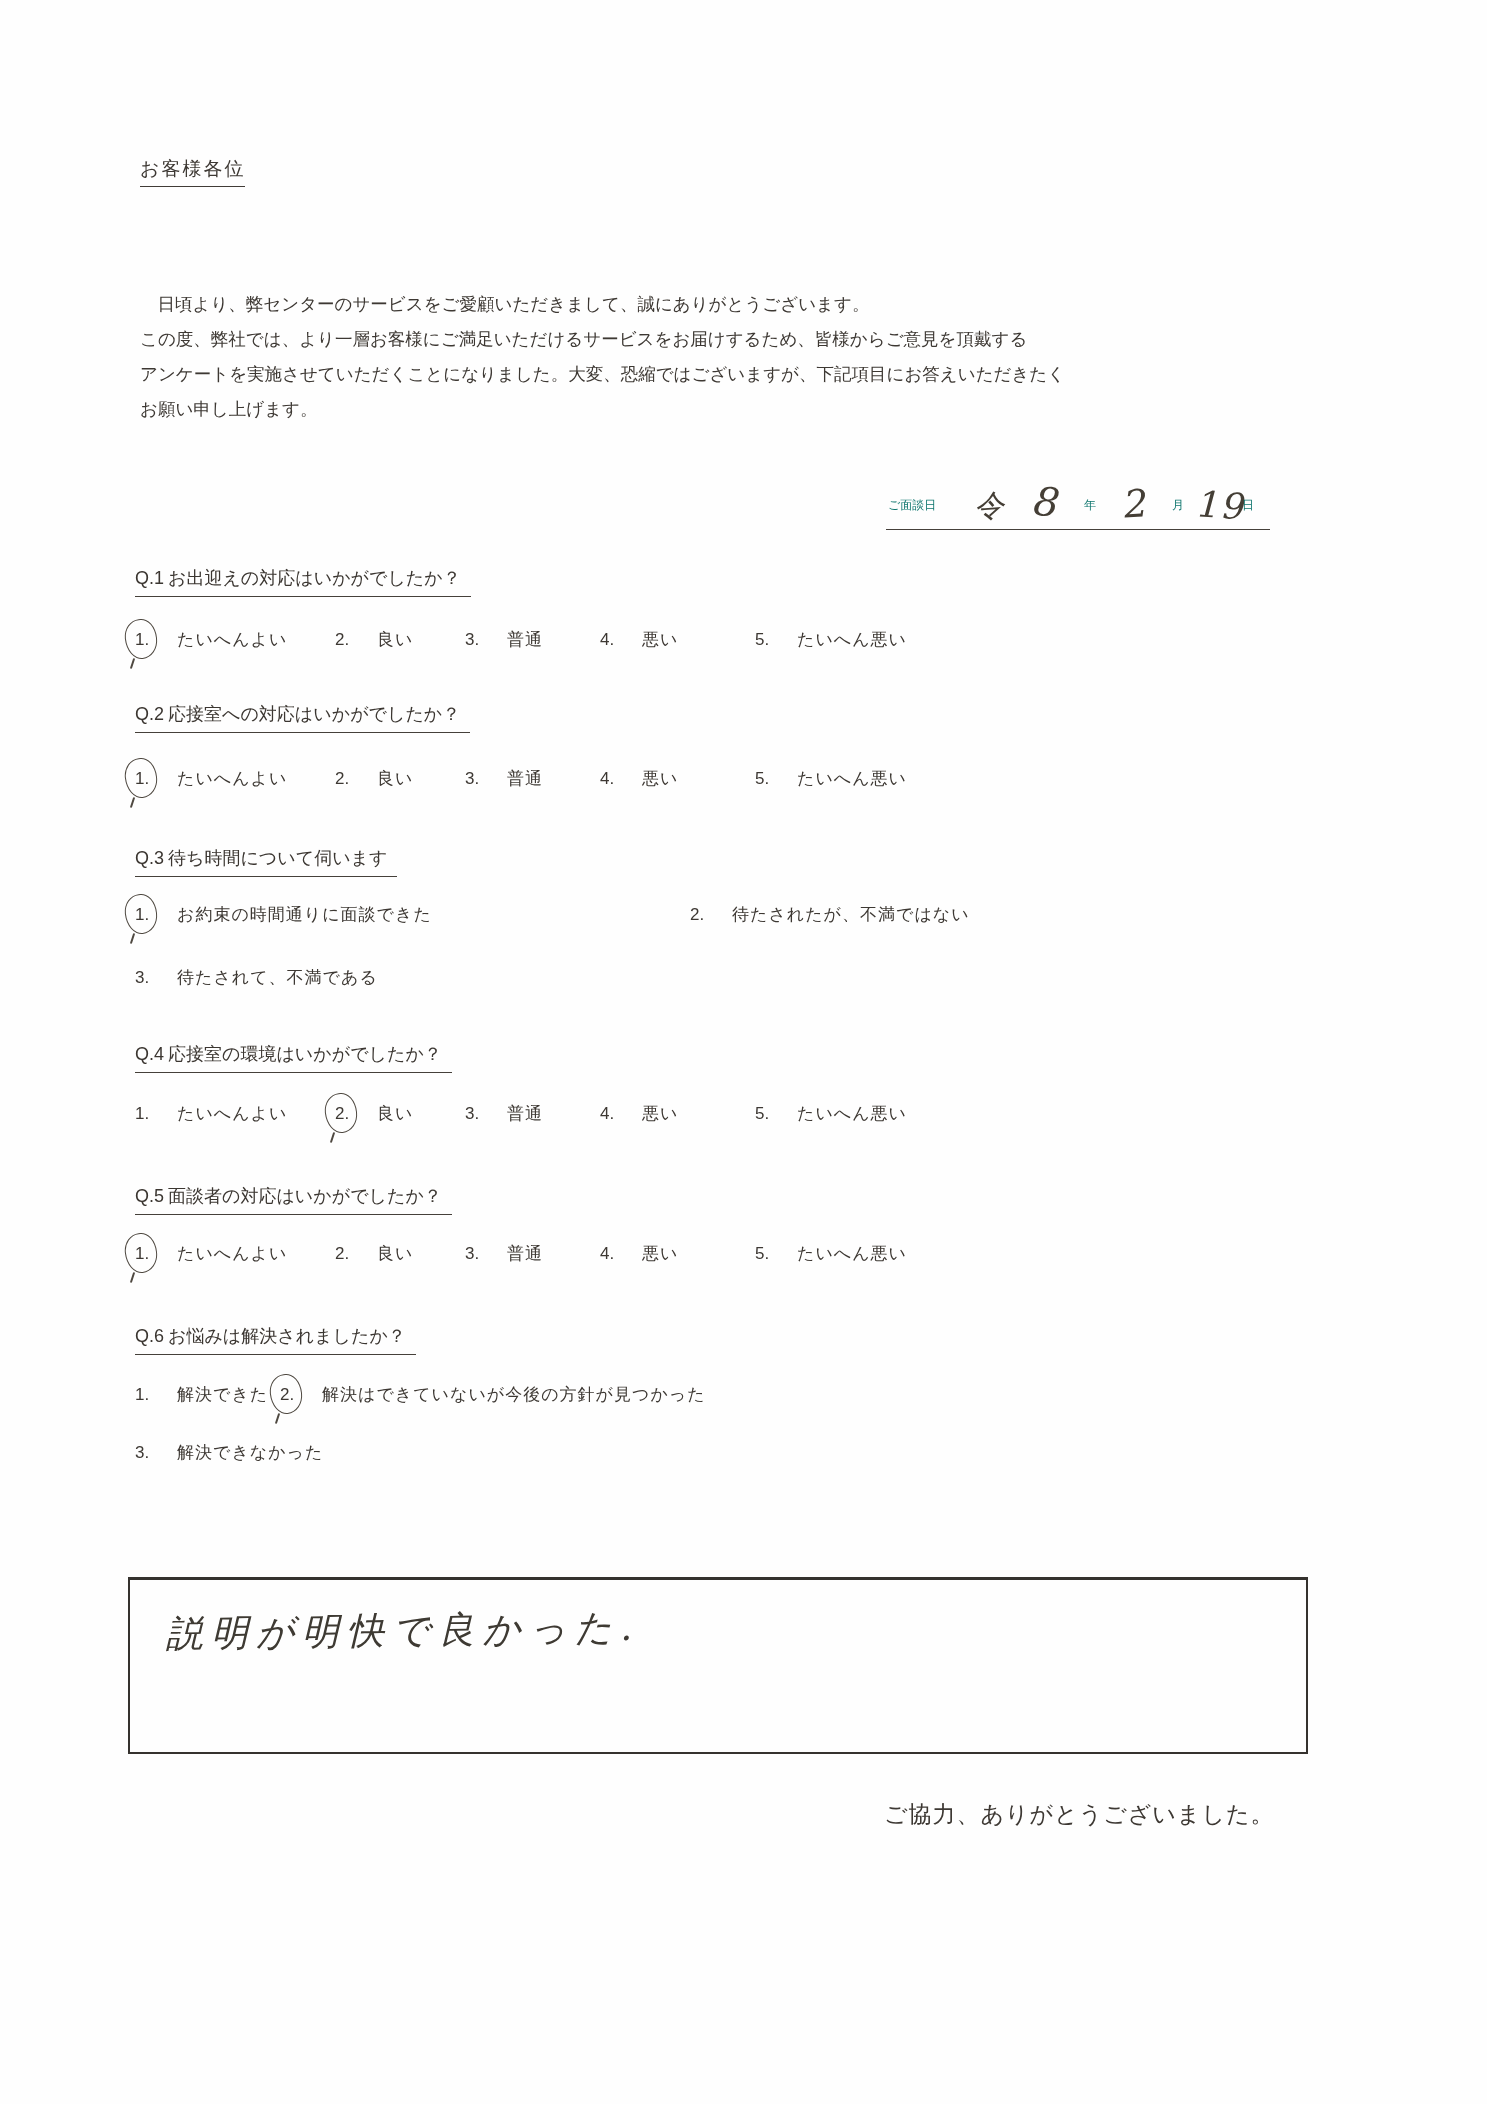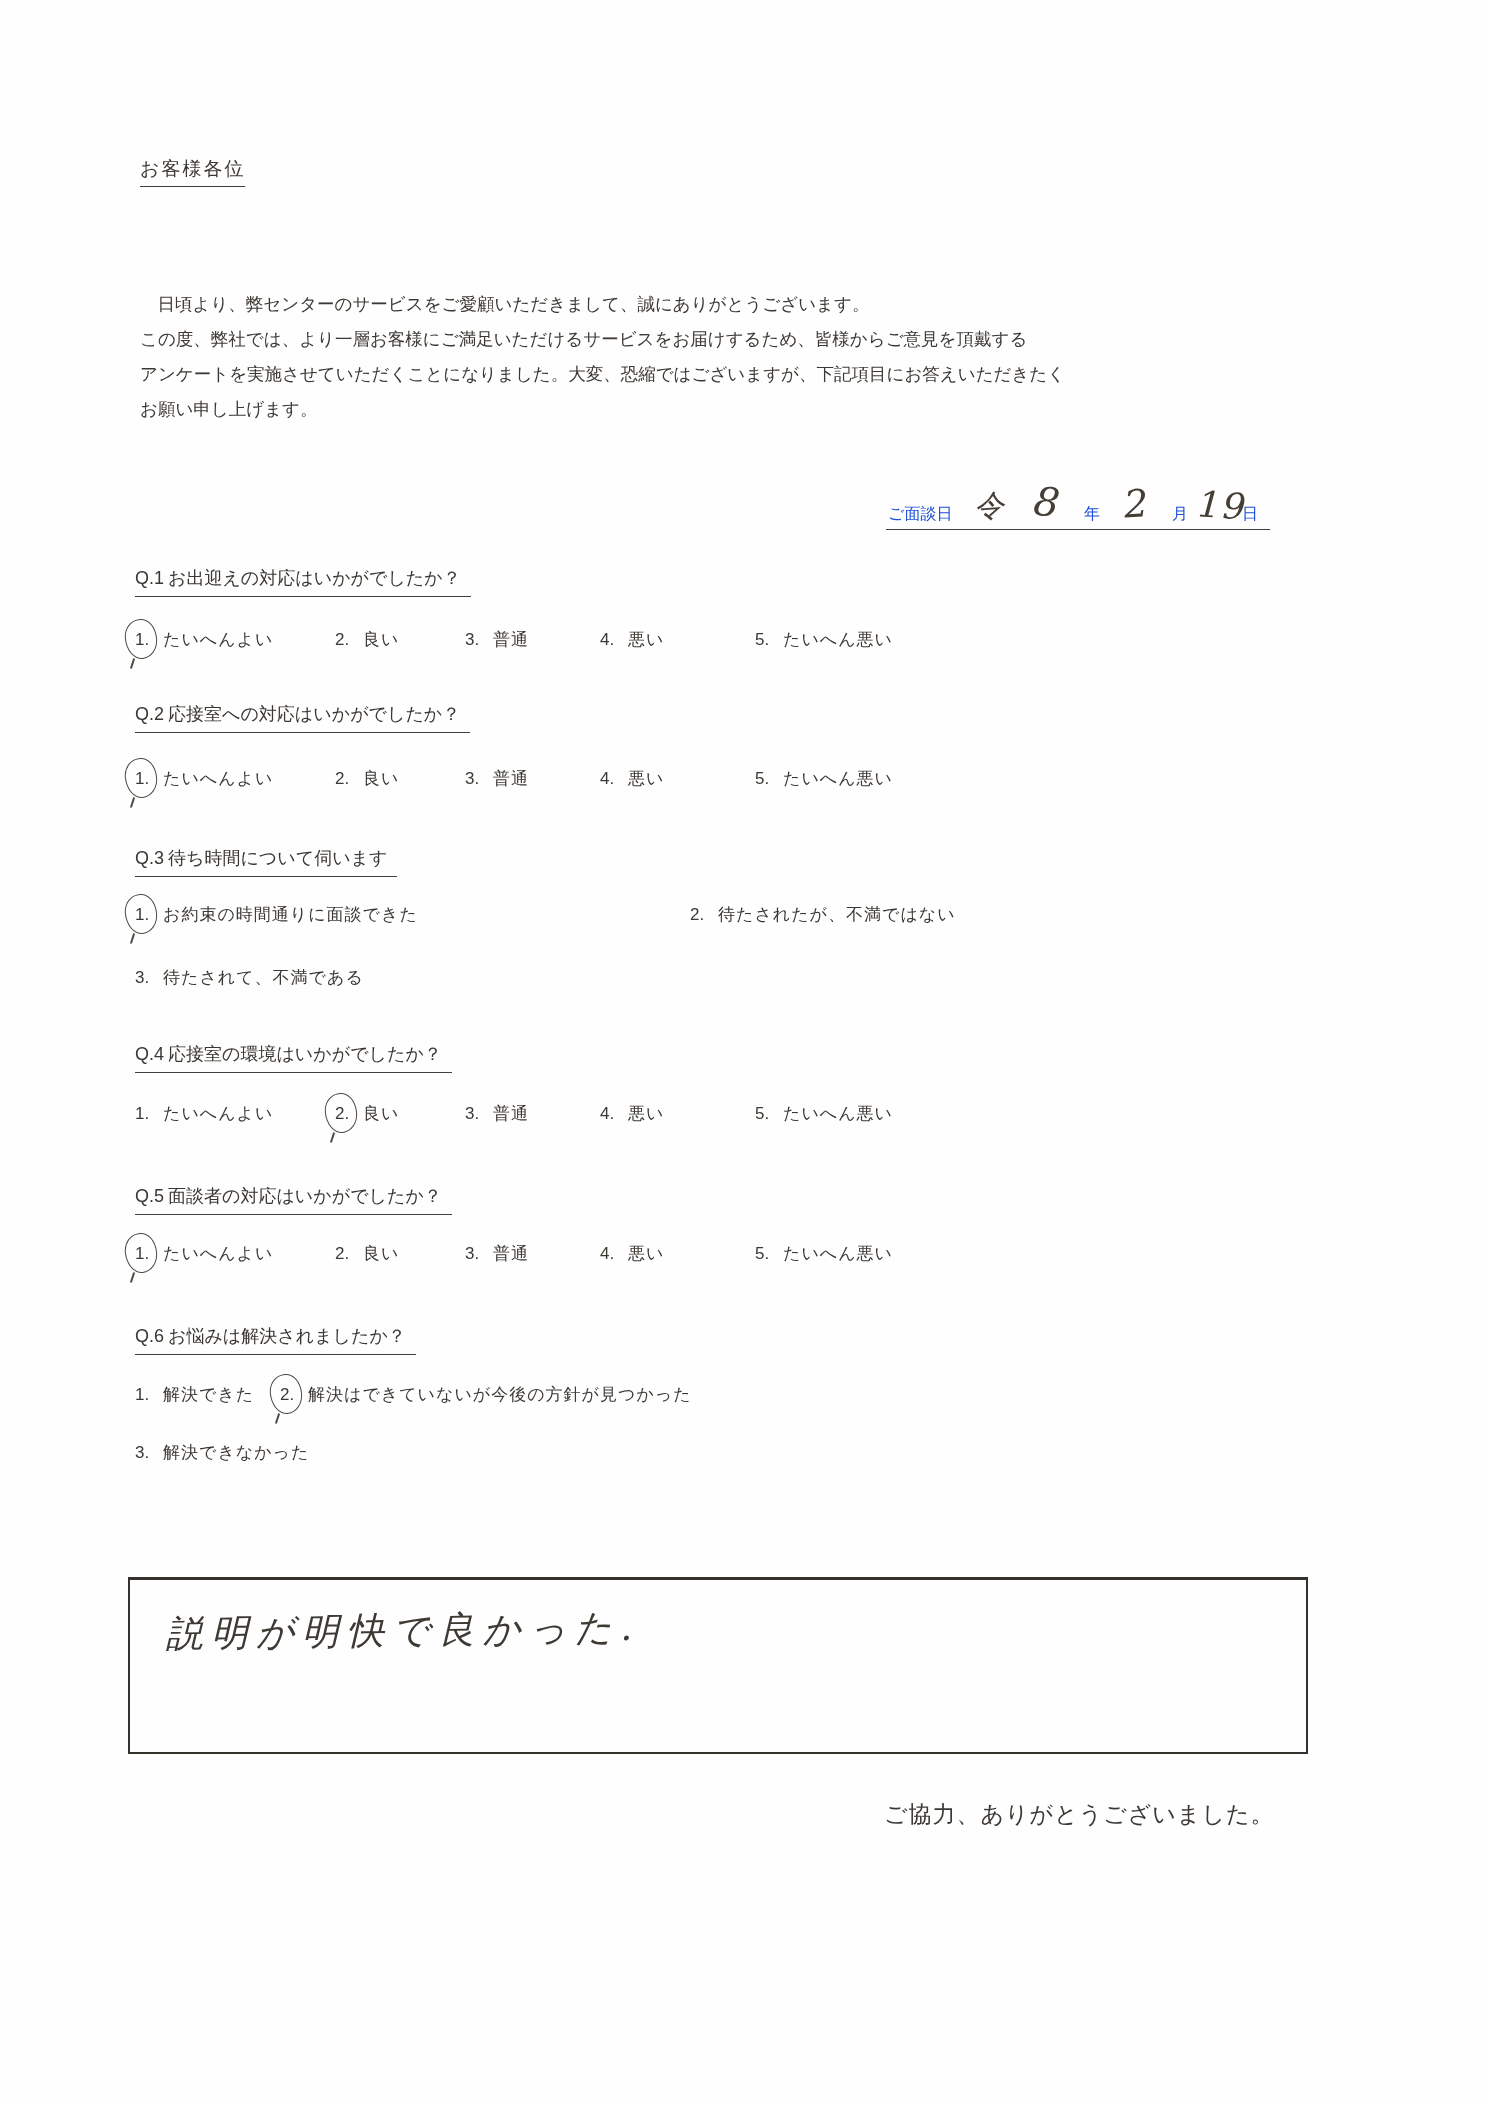--- a/index.html
+++ b/index.html
@@ -18,21 +18,21 @@
   }
 
   
   .intro{position:absolute;left:140px;top:287px;width:1260px;font-size:17.5px;line-height:35px;}
 
   
   .date-line{
     position:absolute;left:886px;top:468px;width:384px;height:61px;
     border-bottom:1.7px solid #45403a;
   }
-  .date-line .printed{position:absolute;bottom:4px;font-size:16px;color:#1d4ed8;}
+  .date-line .printed{position:absolute;bottom:15px;font-size:12px;color:#0f766e;}
   .dl-label{left:2px;}
   .dl-year-unit{left:198px;}
   .dl-month-unit{left:286px;}
   .dl-day-unit{left:356px;}
   .hw{
     font-family:"DejaVu Serif","Liberation Serif",serif;
     font-style:italic;color:#443e35;
   }
   .date-line .hw{position:absolute;}
   .dl-era{left:88px;bottom:2px;font-size:30px;transform:rotate(-4deg);}
@@ -41,21 +41,21 @@
   .dl-day{left:312px;bottom:3px;font-size:36px;letter-spacing:2px;transform:rotate(4deg);}
 
   
   .q-head{position:absolute;left:135px;font-size:18px;color:#3b3631;}
   .q-underline{display:inline-block;border-bottom:1.7px solid #45403a;padding:0 10px 6px 0;}
   .q-num{margin-right:4px;}
 
   
   .option{position:absolute;font-size:17px;white-space:nowrap;color:#3d3833;}
   .onum{display:inline-block;min-width:24px;}
-  .olabel{margin-left:4px;letter-spacing:1px;font-family:Liberation Mono, monospace;}
+  .olabel{margin-left:18px;letter-spacing:1px;font-family:Liberation Mono, monospace;}
   .omark{display:none;}
   .option.selected .omark{
     display:block;position:absolute;left:-10px;top:-9px;
     width:30px;height:38px;
     border:1.8px solid #4e4840;
     border-radius:50% 47% 52% 50% / 46% 52% 48% 56%;
     transform:rotate(-6deg);
   }
   .option.selected .omark::after{
     content:"";position:absolute;width:2px;height:11px;background:#4e4840;

